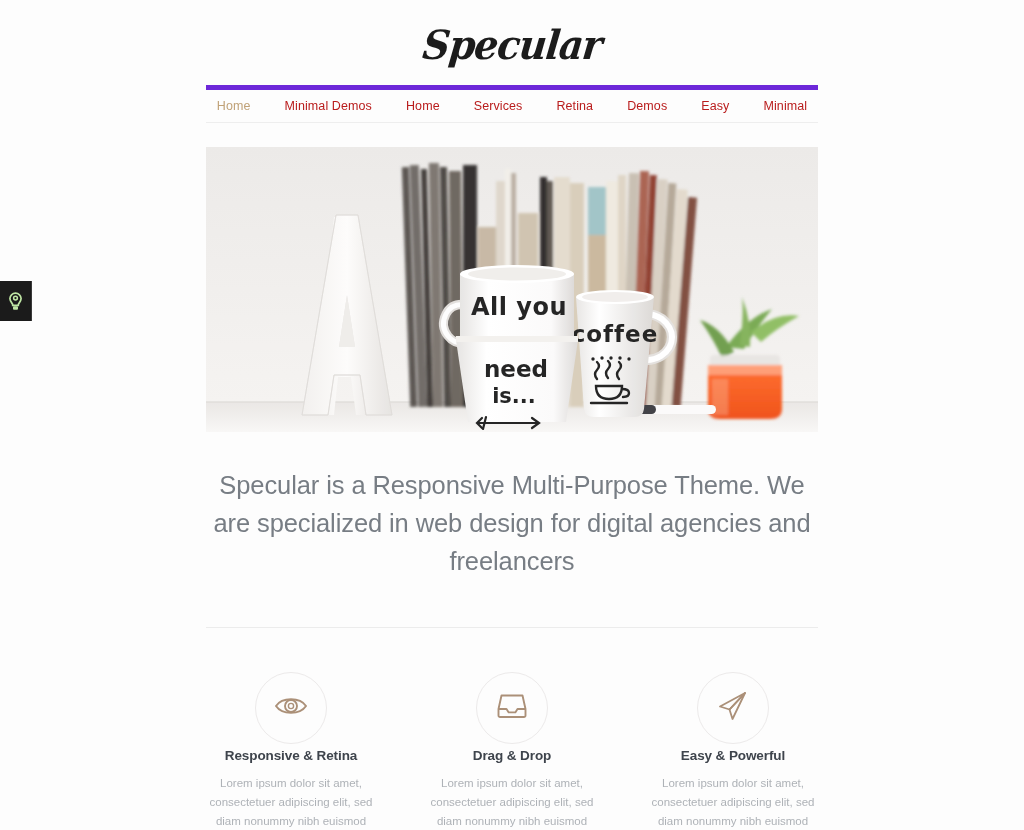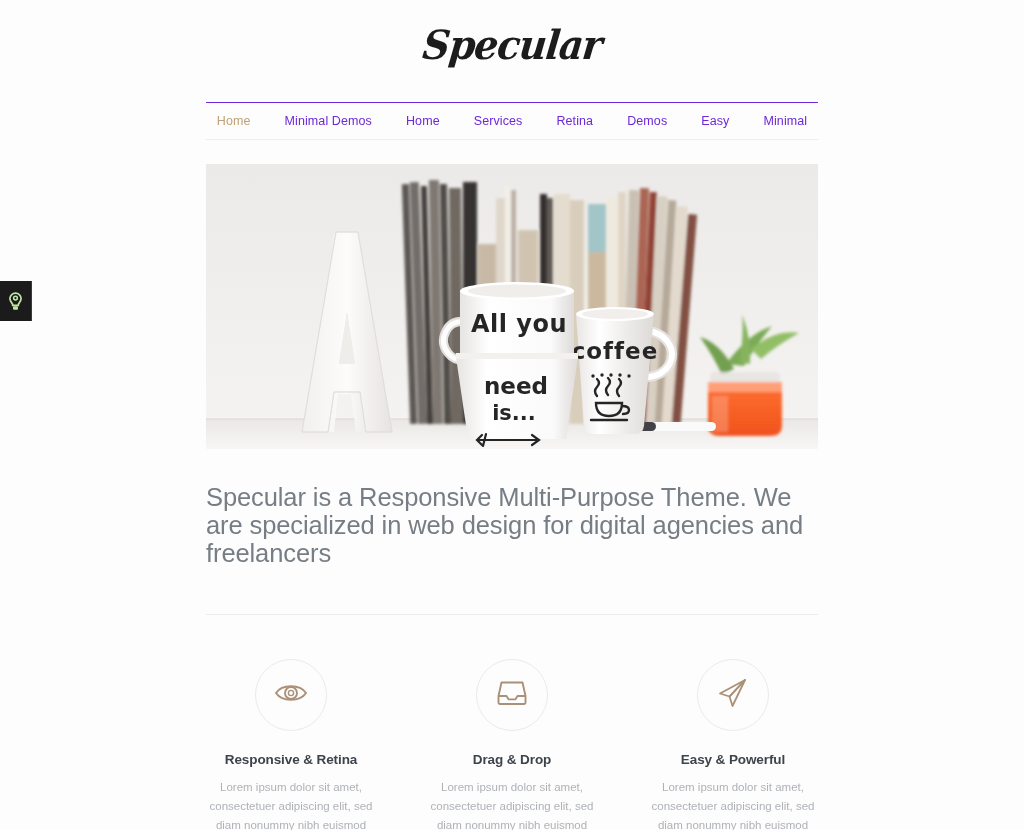--- a/index.html
+++ b/index.html
@@ -40,37 +40,37 @@
     font-size: 38px;
     letter-spacing: -1.2px;
     color: #1c1c1c;
     display: inline-block;
     transform: skewX(-6deg) scaleY(1.06);
   }
 
   
   .nav-bar {
     width: 612px;
-    margin: 17px auto;
-    border-top: 1px solid #6d28d9;
+    margin: 0 auto;
+    border-top: 5px solid #6d28d9;
     border-bottom: 1px solid #eeeeee;
     height: 38px;
     display: flex;
     align-items: center;
     justify-content: center;
   }
   .nav-list {
     display: flex;
     align-items: center;
     gap: 0;
     list-style: none; margin: 0; padding: 0;
   }
   .nav-item {
     font-size: 12.5px;
-    color: #6d28d9;
+    color: #b91c1c;
     padding: 0 17px;
     cursor: pointer;
     white-space: nowrap;
     letter-spacing: .1px;
   }
   .nav-item.active { color: #c0a278; }
 
   
   .hero {
     width: 612px;
@@ -79,23 +79,23 @@
     position: relative;
     overflow: hidden;
     background: #f3f1ef;
   }
   .hero svg { display: block; width: 612px; height: 285px; }
 
   
   .headline {
     width: 612px;
     margin: 34px auto 0;
-    text-align: left;
+    text-align: center;
     font-size: 25.5px;
-    line-height: 28px;
+    line-height: 38px;
     color: #777d84;
     font-weight: 400;
     letter-spacing: -.1px;
   }
 
   
   .divider {
     width: 612px;
     height: 1px;
     margin: 47px auto 0;
@@ -112,21 +112,21 @@
   .feature { width: 198px; text-align: center; }
   .feature-circle {
     width: 72px; height: 72px;
     margin: 0 auto;
     border: 1px solid #eceaea;
     border-radius: 50%;
     display: flex; align-items: center; justify-content: center;
     cursor: pointer;
   }
   .feature-title {
-    margin-top: 21px;
+    margin-top: 4px;
     font-size: 13.5px;
     font-weight: 700;
     color: #3e444c;
     letter-spacing: -.1px;
   }
   .feature-body {
     margin-top: 11px;
     font-size: 11.5px;
     line-height: 19px;
     color: #aeb2b7;

